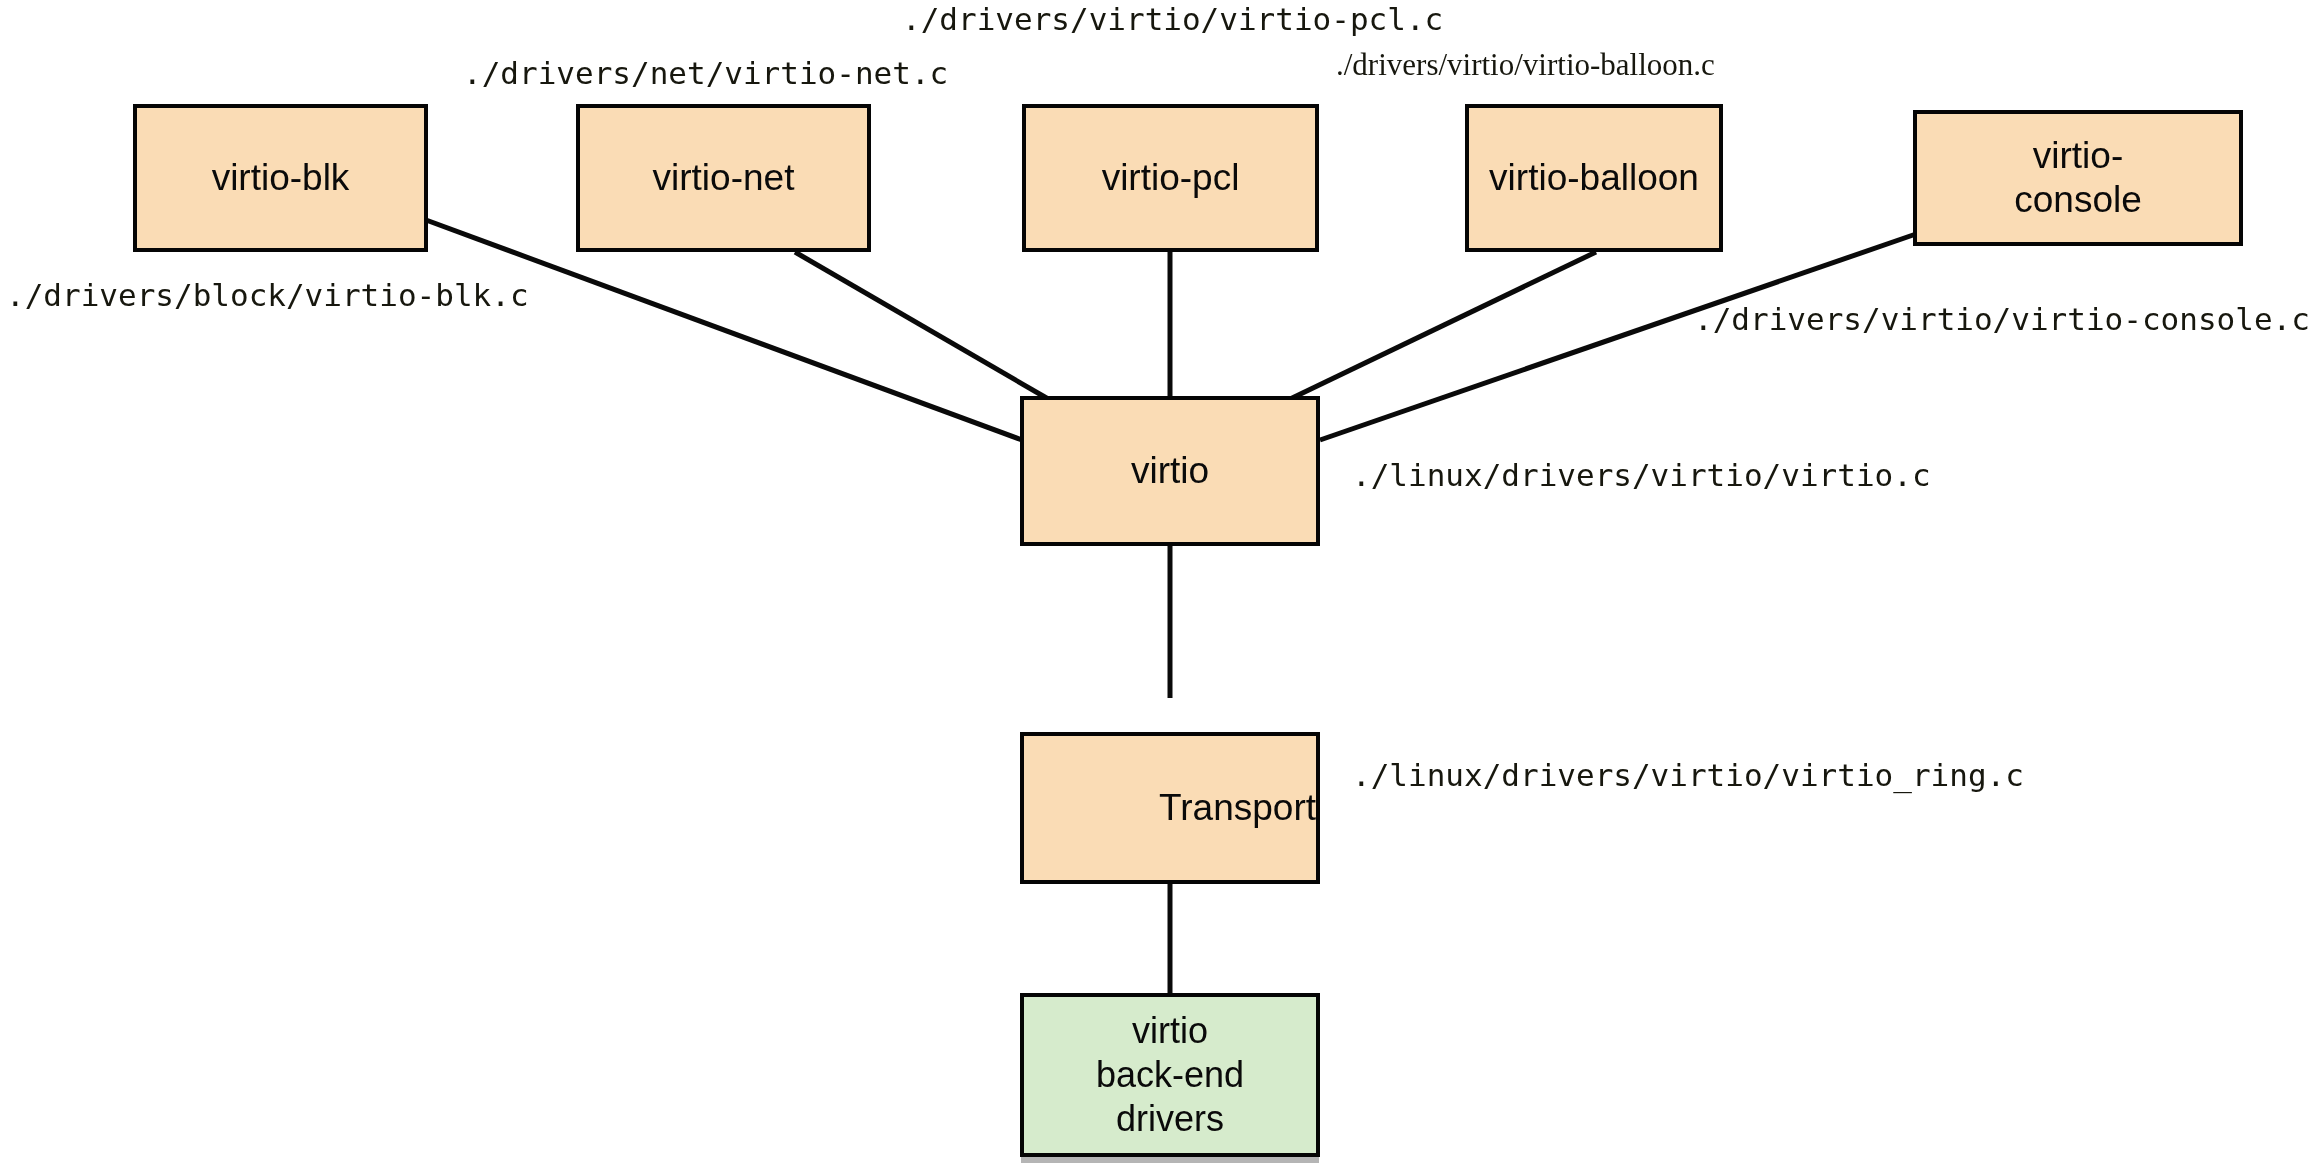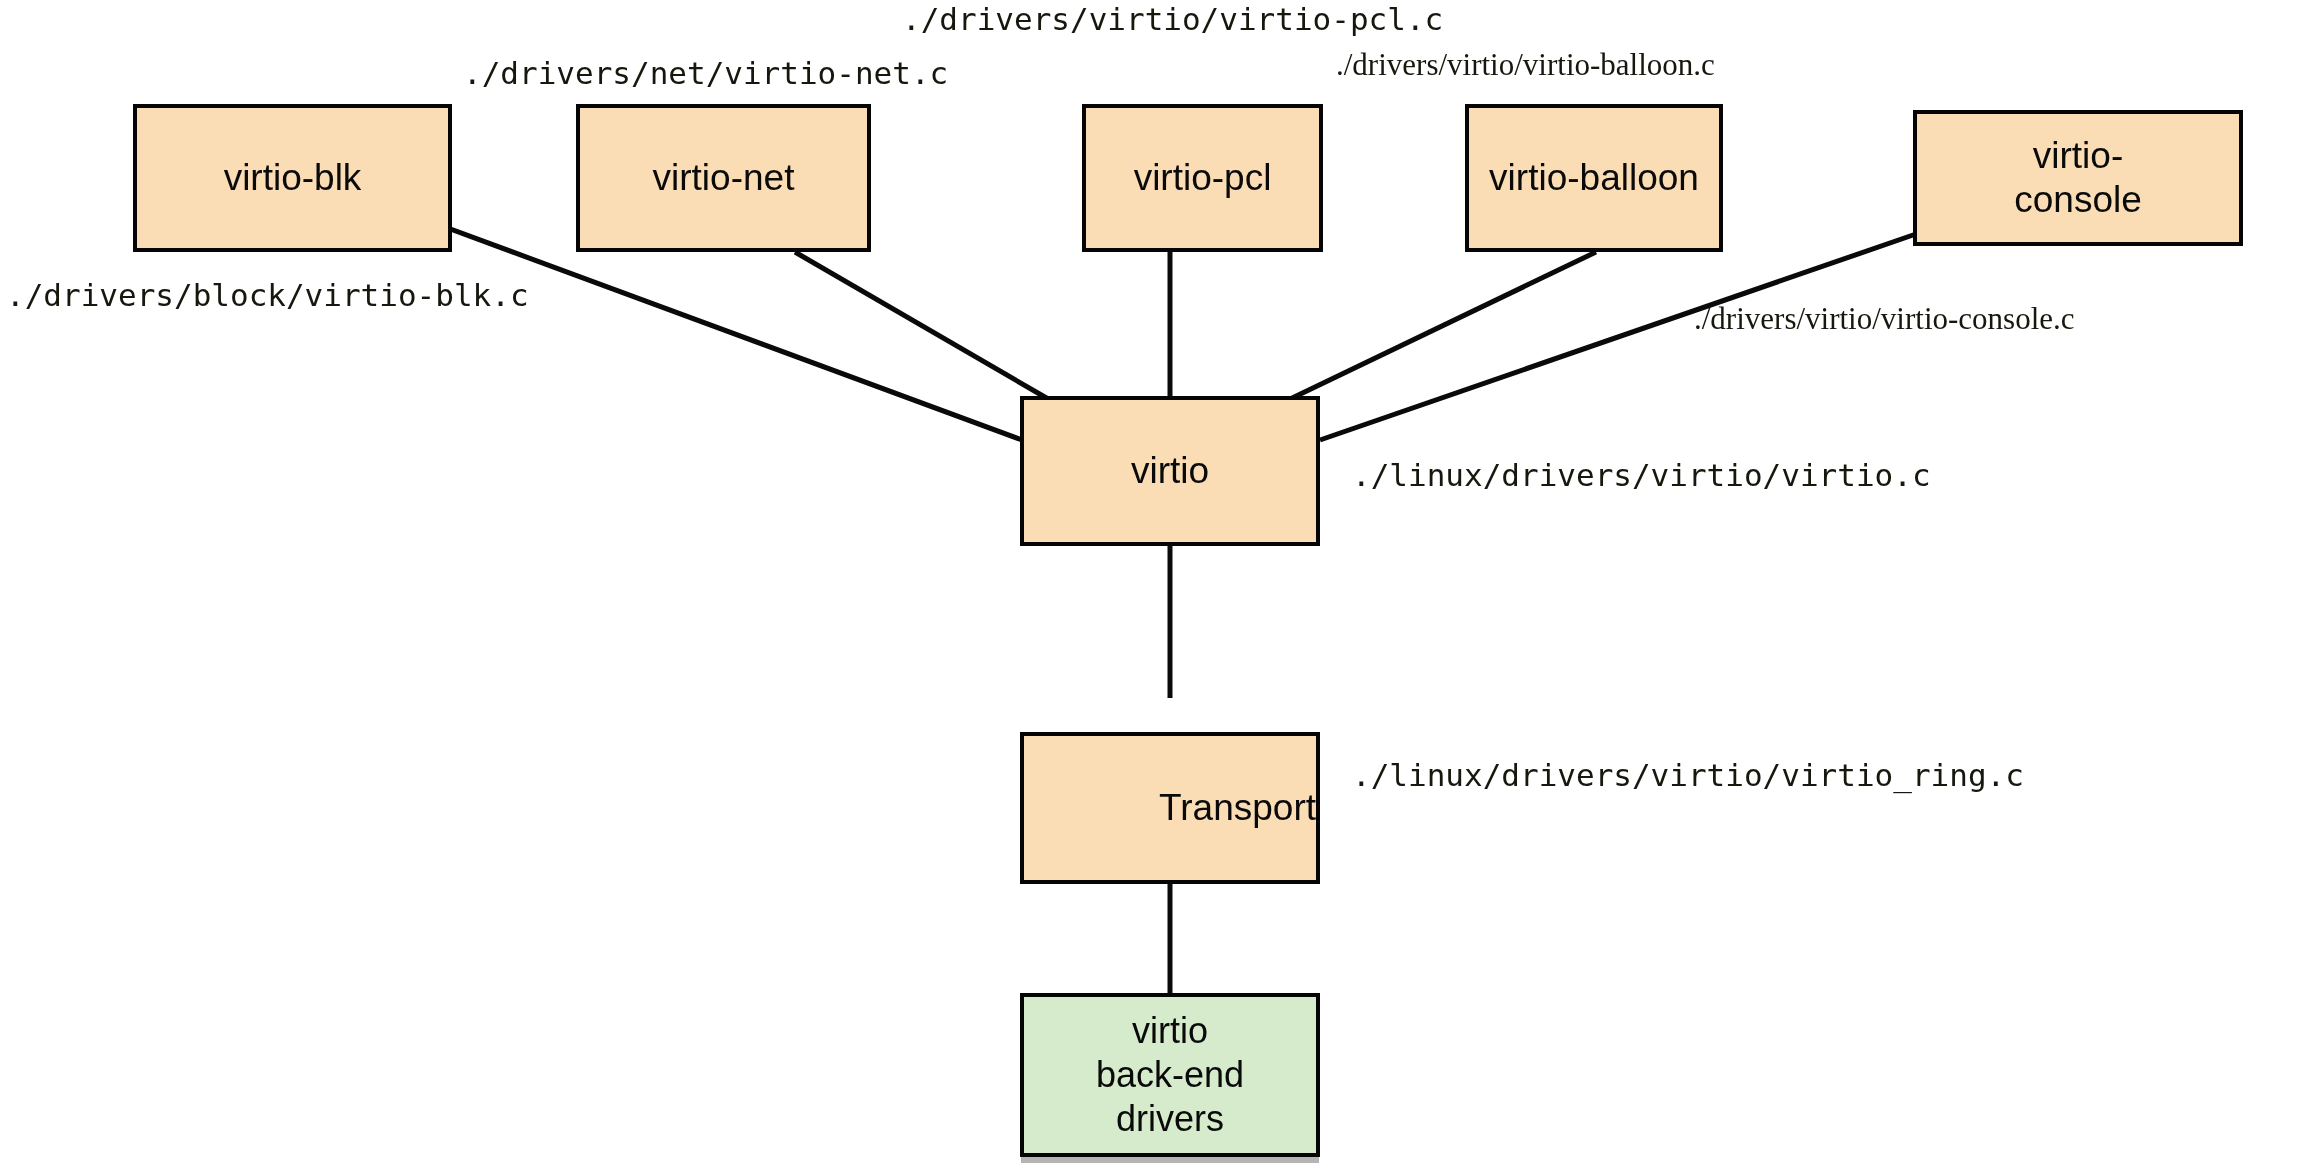--- a/index.html
+++ b/index.html
@@ -61,29 +61,29 @@
   <svg id="edges" viewBox="0 0 2316 1176" xmlns="http://www.w3.org/2000/svg">
     <line x1="426" y1="220" x2="1022" y2="440" stroke="#0a0a0a" stroke-width="5"></line>
     <line x1="795" y1="252" x2="1050" y2="400" stroke="#0a0a0a" stroke-width="5"></line>
     <line x1="1170" y1="252" x2="1170" y2="398" stroke="#0a0a0a" stroke-width="5"></line>
     <line x1="1596" y1="252" x2="1288" y2="400" stroke="#0a0a0a" stroke-width="5"></line>
     <line x1="1916" y1="234" x2="1320" y2="440" stroke="#0a0a0a" stroke-width="5"></line>
     <line x1="1170" y1="544" x2="1170" y2="698" stroke="#0a0a0a" stroke-width="5"></line>
     <line x1="1170" y1="846" x2="1170" y2="996" stroke="#0a0a0a" stroke-width="5"></line>
   </svg>
 
-  <div class="node" style="left:133px; top:104px; width:319px; height:148px;">
+  <div class="node" style="left:133px; top:104px; width:295px; height:148px;">
     <span>virtio-blk</span>
   </div>
 
   <div class="node" style="left:576px; top:104px; width:295px; height:148px;">
     <span>virtio-net</span>
   </div>
 
-  <div class="node" style="left:1082px; top:104px; width:241px; height:148px;">
+  <div class="node" style="left:1022px; top:104px; width:297px; height:148px;">
     <span>virtio-pcl</span>
   </div>
 
   <div class="node" style="left:1465px; top:104px; width:258px; height:148px;">
     <span>virtio-balloon</span>
   </div>
 
   <div class="node" style="left:1913px; top:110px; width:330px; height:136px;">
     <span>virtio-</span>
     <span>console</span>
@@ -104,19 +104,19 @@
   </div>
 
   <div class="path-label" style="left:902px; top:2px;">./drivers/virtio/virtio-pcl.c</div>
 
   <div class="path-label" style="left:463px; top:56px;">./drivers/net/virtio-net.c</div>
 
   <div class="path-label" style="left:1336px; top:48px;font-family:Liberation Serif, serif;">./drivers/virtio/virtio-balloon.c</div>
 
   <div class="path-label" style="left:6px; top:278px;">./drivers/block/virtio-blk.c</div>
 
-  <div class="path-label" style="left:1694px; top:302px;font-family:Liberation Serif, serif;">./drivers/virtio/virtio-console.c</div>
+  <div class="path-label" style="left:1694px; top:302px;">./drivers/virtio/virtio-console.c</div>
 
   <div class="path-label" style="left:1352px; top:458px;">./linux/drivers/virtio/virtio.c</div>
 
   <div class="path-label" style="left:1352px; top:758px;">./linux/drivers/virtio/virtio_ring.c</div>
 
 </div>
 
 </body></html>

